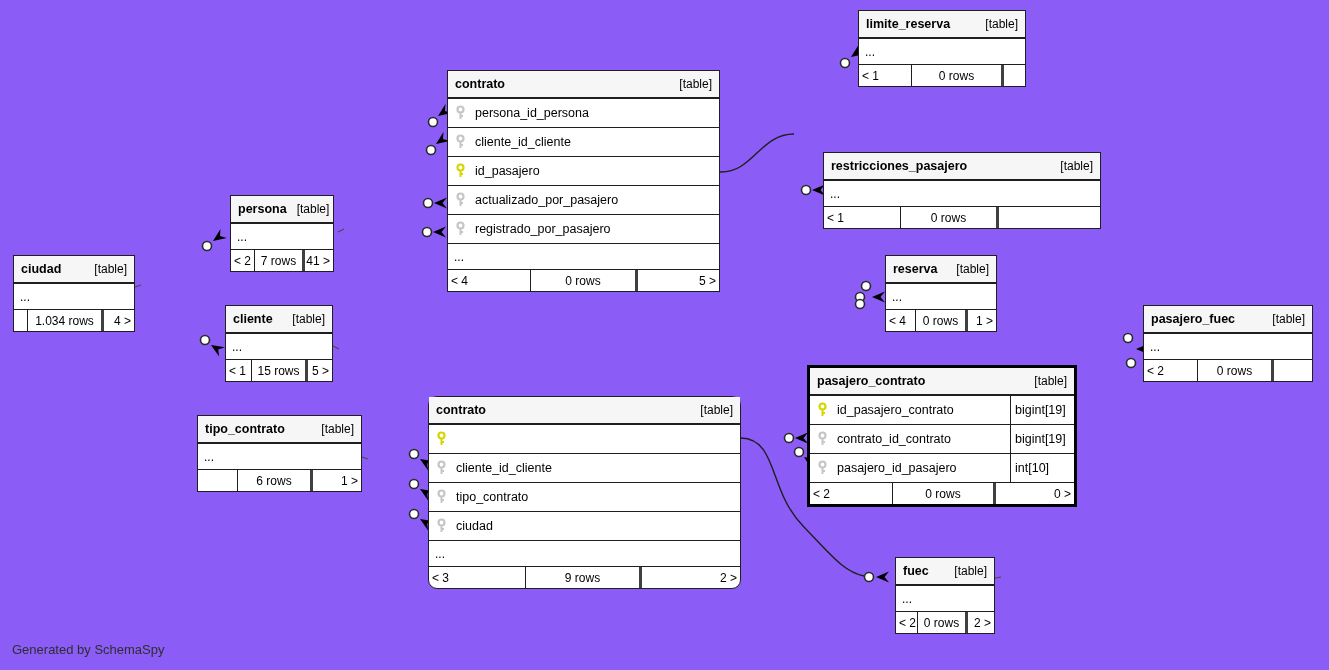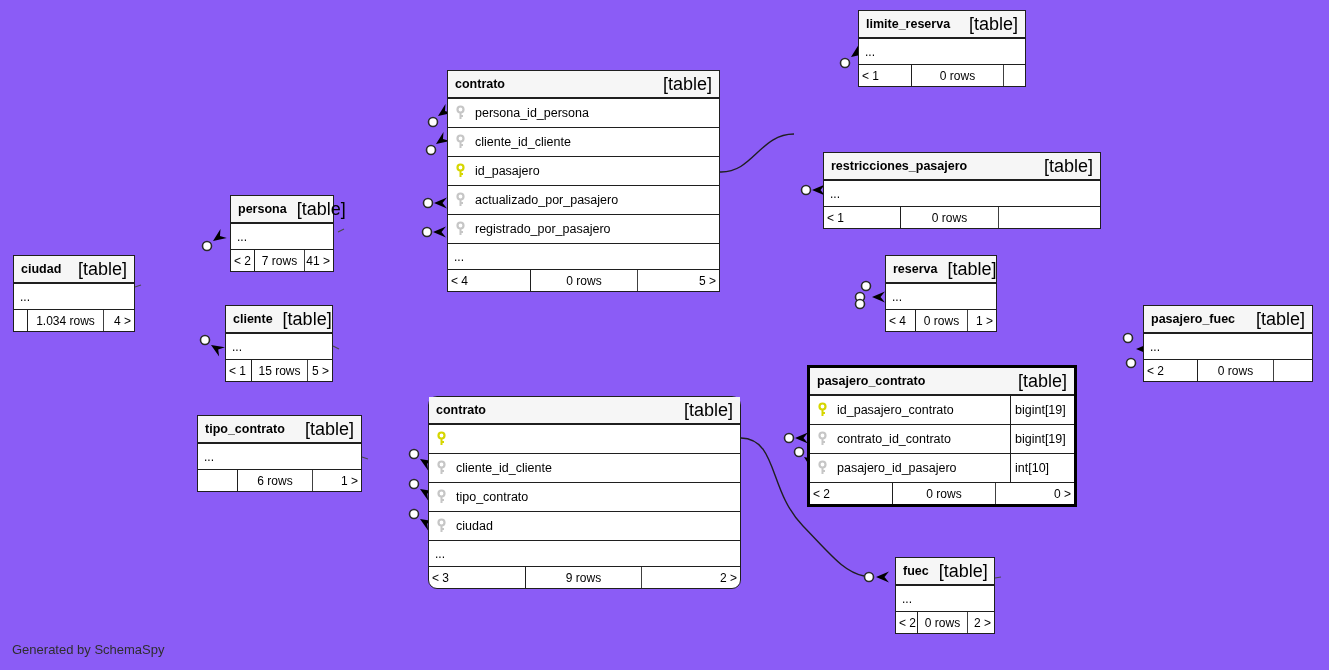--- a/index.html
+++ b/index.html
@@ -10,38 +10,38 @@
   #wires { position:absolute; left:0; top:0; pointer-events:none; }
   .table-box {
     position:absolute; background:#fff; border:1px solid #1f1f1f; box-sizing:border-box;
   }
   .table-box.thick { border:3px solid #000; }
   .t-header {
     display:flex; justify-content:space-between; align-items:center;
     background:#f6f6f6; border-bottom:2px solid #1f1f1f; height:26px; padding:0 7px;
   }
   .t-name { font-weight:bold; font-size:12.5px; white-space:nowrap; }
-  .t-tag  { font-size:18px; margin-left:10px; white-space:nowrap; }
+  .t-tag  { font-size:12px; margin-left:10px; white-space:nowrap; }
   .t-row  { display:flex; align-items:center; height:28px; font-size:12.5px; }
   .t-row + .t-row { border-top:1px solid #1f1f1f; }
   .t-row.ellipsis { height:25px; padding-left:6px; font-size:12px; border-top:1px solid #1f1f1f; }
   .t-header + .t-row.ellipsis { border-top:none; }
   .key-icon { width:11px; margin-left:7px; display:flex; align-items:center; }
   .key-icon svg { display:block; }
   .pk stop, .pk circle, .pk path { stroke:#d6d600; }
   .fk circle, .fk path { stroke:#c6c6c6; }
   .col-name { margin-left:9px; flex:1; white-space:nowrap; overflow:hidden; }
   .col-type {
     border-left:1px solid #1f1f1f; align-self:stretch; display:flex; align-items:center;
     padding-left:4px; box-sizing:border-box; white-space:nowrap; font-size:12.5px;
   }
   .t-footer { display:flex; border-top:1px solid #1f1f1f; height:21px; font-size:12px; }
   .f-cell { display:flex; align-items:center; height:100%; box-sizing:border-box; overflow:hidden; white-space:nowrap; }
   .f-left  { justify-content:flex-start; padding-left:3px; border-right:1px solid #1f1f1f; }
-  .f-mid   { justify-content:center; border-right:1px solid #404040; }
+  .f-mid   { justify-content:center; border-right:3px solid #404040; }
   .f-right { justify-content:flex-end; padding-right:3px; flex:1; }
   #credit { position:absolute; left:12px; top:642px; font-size:13px; color:#2e2e2e; }
 </style>
 </head>
 <body>
 
 <div id="diagram">
   <svg id="wires" width="1329" height="670" viewBox="0 0 1329 670">
       <path d="M720,172 C753,173 760,134 794,134" fill="none" stroke="#1f1f1f" stroke-width="1.4"></path>
       <path d="M741,438 C778,439 768,490 803,526 C832,556 844,572 864,576" fill="none" stroke="#1f1f1f" stroke-width="1.4"></path>

